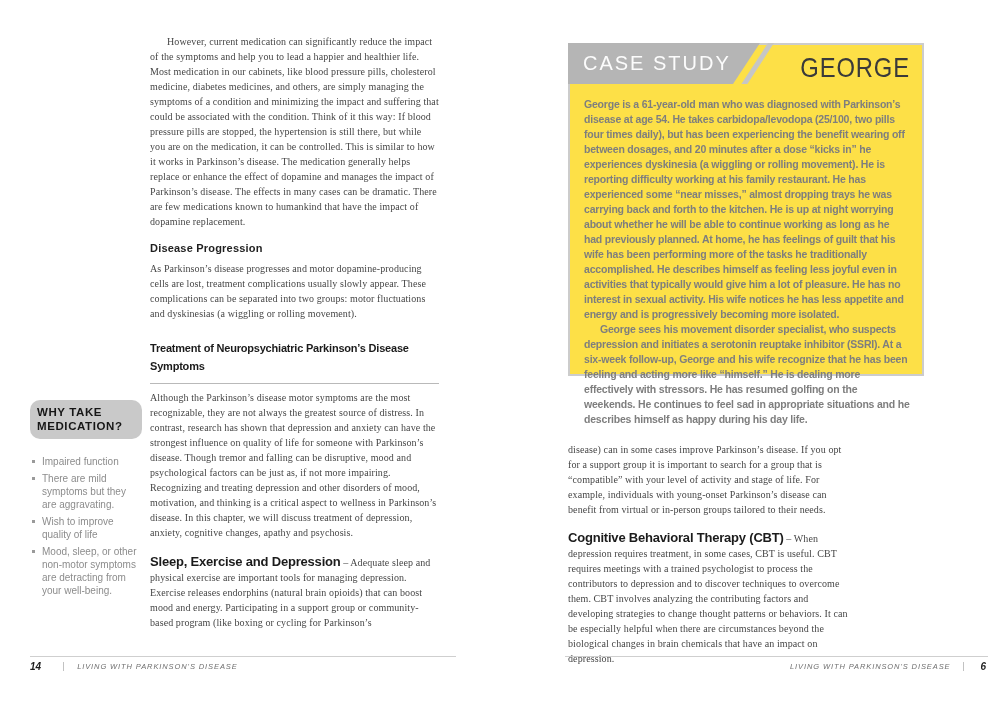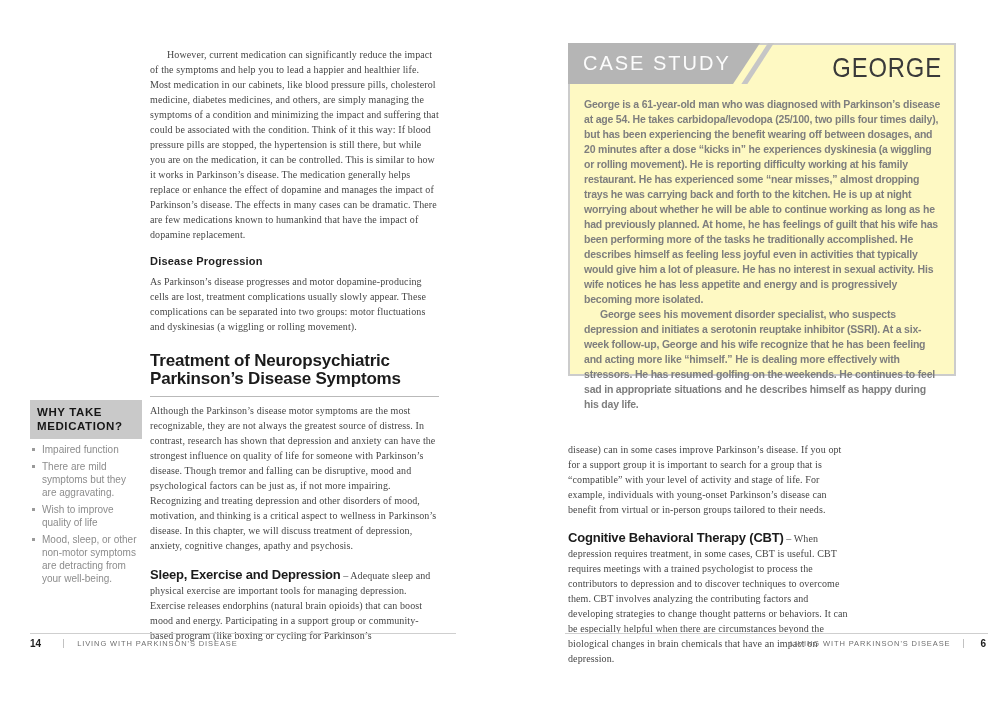--- a/index.html
+++ b/index.html
@@ -3,64 +3,64 @@
 <meta charset="utf-8">
 <style>
   * { margin:0; padding:0; box-sizing:border-box; }
   html,body { width:1000px; height:714px; background:#ffffff; overflow:hidden; }
   body { position:relative; font-family:"Liberation Serif", serif; }
 
   
   .left-col { position:absolute; left:150px; top:34px; width:289px; }
   .serif-body { font-size:10px; line-height:15px; color:#464646; letter-spacing:.1px; }
   .serif-body p { margin:0; }
-  p.first-indent { text-indent:17px;margin-top:13px; }
+  p.first-indent { text-indent:17px; }
   .subhead { font-family:"Liberation Sans",sans-serif; font-weight:bold; font-size:11px;
              line-height:14px; color:#1f1f1f; margin:12px 0 6px; letter-spacing:.2px; }
-  h2.main-head { font-family:"Liberation Sans",sans-serif; font-weight:bold; font-size:17px;
+  h2.main-head { font-family:"Liberation Sans",sans-serif; font-weight:bold; font-size:11px;
              line-height:18px; color:#1b1b1b; margin:18px 0 0; letter-spacing:-.2px; }
   .head-rule { border:0; border-top:1px solid #b9b9b9; margin:8px 0 6px; }
   .runin-para { margin-top:14px !important; }
   .runin-head { font-family:"Liberation Sans",sans-serif; font-weight:bold; font-size:13px;
              color:#1b1b1b; letter-spacing:-.2px;text-align:right; }
 
   
   .sidebar { position:absolute; left:30px; top:400px; width:112px; }
   .sidebar-title { background:#c9c9c9; padding:5px 6px 6px 7px;
              font-family:"Liberation Sans",sans-serif; font-weight:bold; font-size:11.5px;
-             line-height:14px; color:#161616; letter-spacing:.6px; }
-  .sidebar-list { list-style:none; margin-top:4px; font-family:"Liberation Sans",sans-serif;
+             line-height:14px; color:#161616; letter-spacing:.6px;border-radius:10px; }
+  .sidebar-list { list-style:none; margin-top:16px; font-family:"Liberation Sans",sans-serif;
              font-size:10px; line-height:13px; color:#8c8c8c; }
   .sidebar-list li { position:relative; padding-left:12px; margin-bottom:4px; }
   .sidebar-list li::before { content:""; position:absolute; left:2px; top:5px;
              width:3px; height:3px; background:#9a9a9a; }
 
   
-  .casebox { position:absolute; left:568px; top:43px; width:388px; height:333px;
-             background:#fef9c3; border:2px solid #cccccc; }
+  .casebox { position:absolute; left:568px; top:43px; width:356px; height:333px;
+             background:#fde047; border:2px solid #cccccc; }
   .caseband { position:absolute; top:-2px; left:-2px; width:192px; height:41px;
              background:#b5b5b5; clip-path:polygon(0 0,100% 0,calc(100% - 27px) 100%,0 100%);
              color:#fcfcfc; font-family:"Liberation Sans",sans-serif; font-size:20px;
              letter-spacing:2px; line-height:41px; padding-left:15px; }
   .casestripe { position:absolute; top:-2px; left:198px; width:6px; height:41px;
              background:#c6c6c6; transform:skewX(-33deg); transform-origin:top left; }
   .casename { position:absolute; top:7px; right:12px; font-family:"Liberation Sans",sans-serif;
              font-size:28px; color:#3a3a3a; letter-spacing:1px; transform:scaleX(.85);
              transform-origin:right top; }
   .case-body { margin-top:39px; padding:13px 12px 0 14px; font-family:"Liberation Sans",sans-serif;
              font-size:10.5px; line-height:15px; letter-spacing:-.2px; color:#7e7e7e;font-weight:bold; }
   .case-body p { margin:0; }
   .case-body p + p { text-indent:16px; }
 
   
   .right-col { position:absolute; left:568px; top:398px; width:286px;margin-top:44px; }
   .right-col .runin-para { margin-top:13px !important; }
 
   
-  .footer { position:absolute; top:633px; font-family:"Liberation Sans",sans-serif; }
+  .footer { position:absolute; top:656px; font-family:"Liberation Sans",sans-serif;font-style:italic; }
   .footer-rule { border:0; border-top:1px solid #cfcfcf; margin:0 0 4px; }
   .footer-row { display:flex; align-items:center; }
   .pgnum { font-weight:bold; font-size:10px; color:#1d1d1d; }
   .foot-label { font-size:7.5px; letter-spacing:.9px; color:#6f6f6f; }
   .foot-sep { display:inline-block; width:1px; height:9px; background:#c2c2c2; }
   .footer-left { left:30px; width:426px; }
   .footer-left .pgnum { margin-right:22px; }
   .footer-left .foot-sep { margin-right:13px; }
   .footer-right { left:565px; width:423px; }
   .footer-right .footer-row { justify-content:flex-end; }

